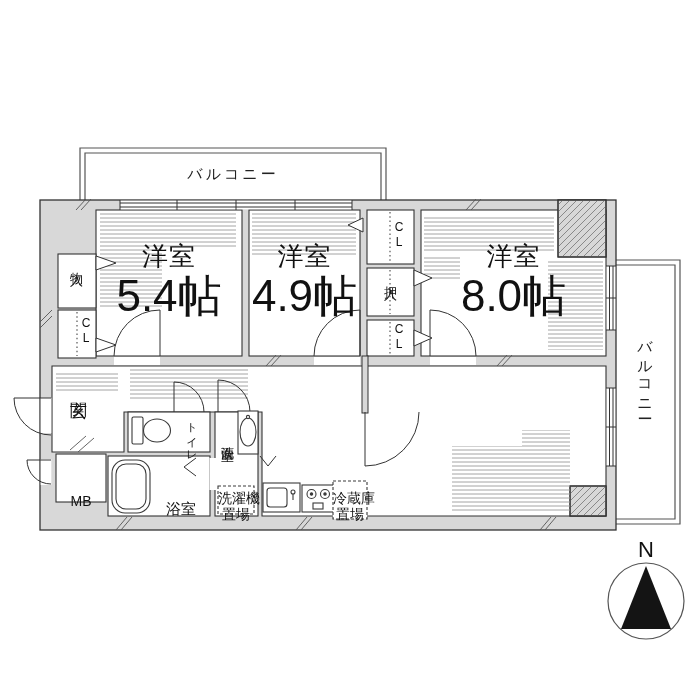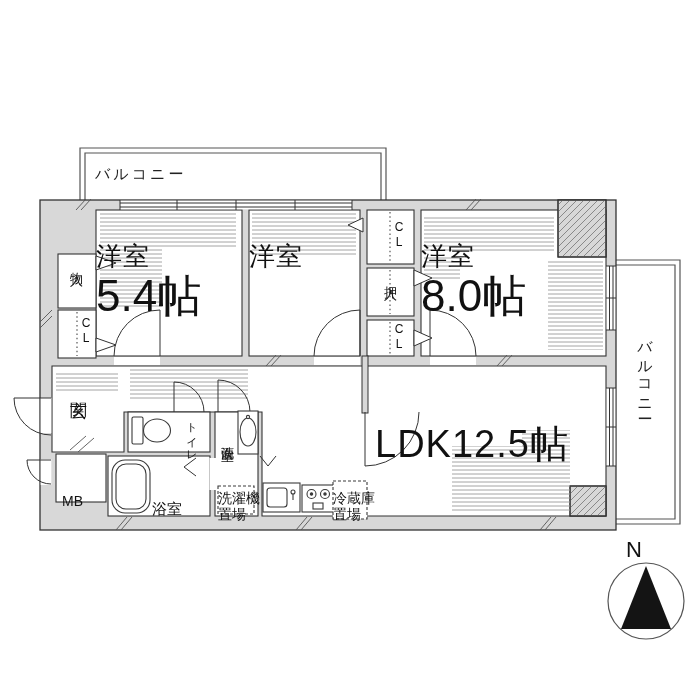--- a/index.html
+++ b/index.html
@@ -1,19 +1,19 @@
 <!DOCTYPE html>
 <html><head>
 <meta charset="utf-8">
 <style>
   html,body{margin:0;padding:0;background:#fff;}
   .stage{position:relative;width:700px;height:700px;background:#ffffff;
          font-family:"Liberation Sans","DejaVu Sans",sans-serif;color:#111;overflow:hidden;}
   .stage svg{position:absolute;left:0;top:0;}
-  .lbl{position:absolute;color:#111;line-height:1.12;white-space:nowrap;}
+  .lbl{position:absolute;color:#111;line-height:1.12;text-align:center;white-space:nowrap;}
   .v{writing-mode:vertical-rl;text-orientation:upright;letter-spacing:1px;line-height:1;}
   .room-label{font-size:26px;letter-spacing:1px;}
   .room-size{font-size:44px;}
   .ldk{font-size:38px;letter-spacing:1px;}
   .small{font-size:13px;}
   .tiny{font-size:14px;line-height:1.15;}
   .balcony{font-size:15px;letter-spacing:3px;color:#222;}
   .north{font-size:22px;}
 </style>
 </head>
@@ -188,28 +188,28 @@
 
 <div class="lbl balcony v" style="left:638px;top:330px;">バルコニー</div>
 
 <div class="lbl" style="left:96px;top:242px;width:146px;">
   <div class="room-label">洋室</div>
   <div class="room-size">5.4帖</div>
 </div>
 
 <div class="lbl" style="left:249px;top:242px;width:111px;">
   <div class="room-label">洋室</div>
+  <div class="room-size">4.9帖</div>
 </div>
 
 <div class="lbl" style="left:421px;top:242px;width:185px;">
   <div class="room-label">洋室</div>
   <div class="room-size">8.0帖</div>
 </div>
 
-<div class="lbl ldk" style="left:375px;top:423px;width:250px;">LDK12.5帖</div>
 
 <div class="lbl small v" style="left:70px;top:262px;">物入</div>
 
 <div class="lbl v" style="left:80px;top:316px;font-size:12px;">CL</div>
 
 <div class="lbl v" style="left:393px;top:220px;font-size:12px;">CL</div>
 
 <div class="lbl small v" style="left:384px;top:276px;">押入</div>
 
 <div class="lbl v" style="left:393px;top:322px;font-size:12px;">CL</div>

